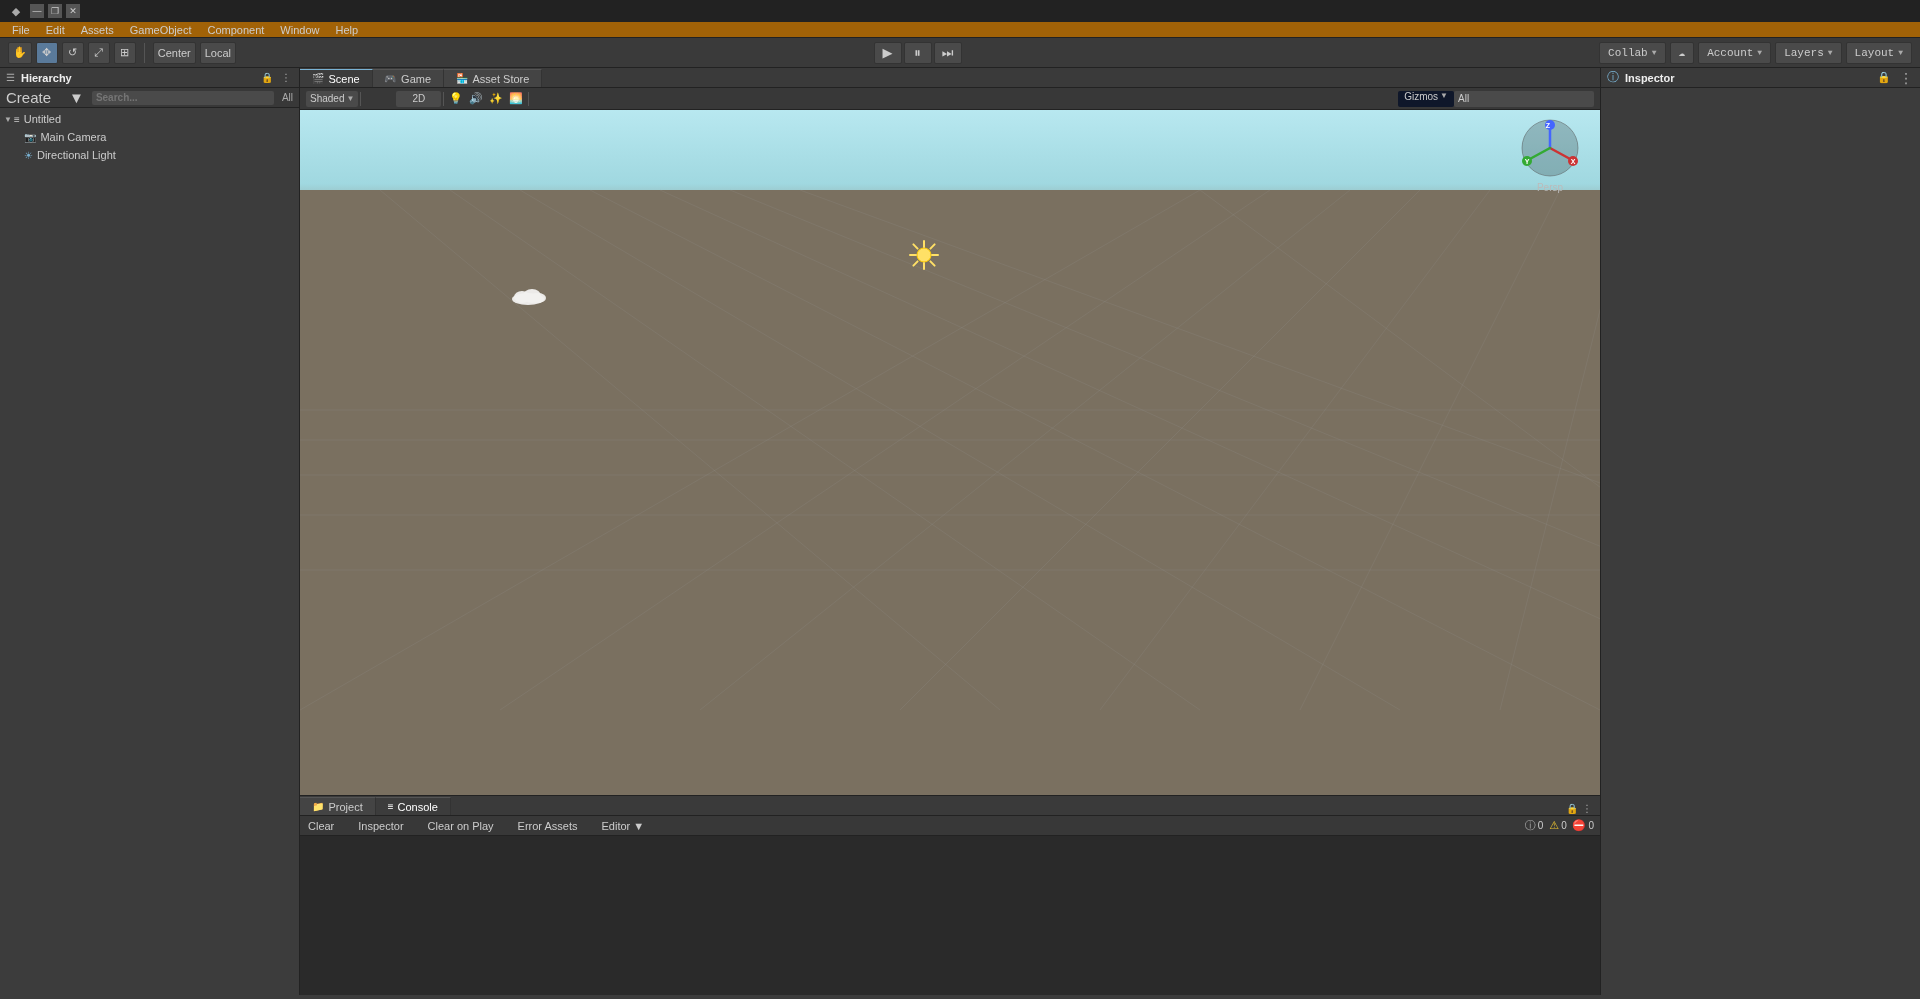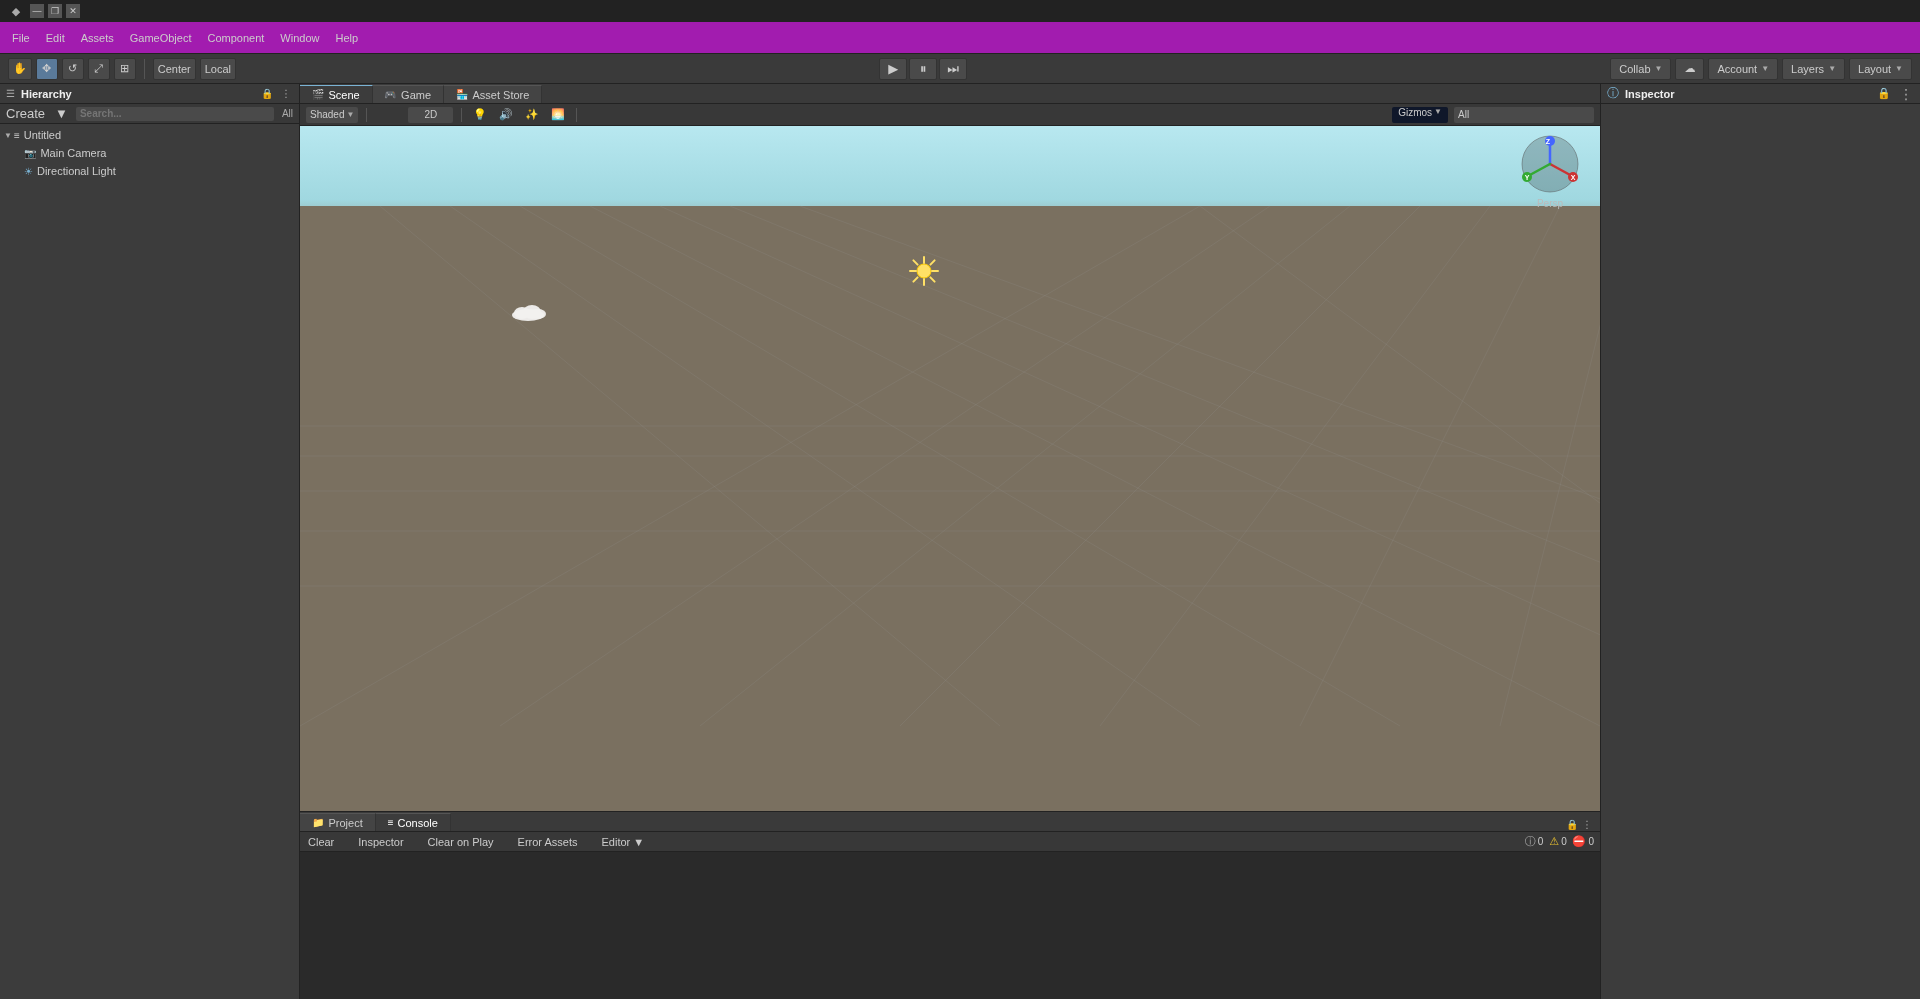--- a/index.html
+++ b/index.html
@@ -45,22 +45,22 @@
       color: #ccc;
       font-size: 9px;
       cursor: pointer;
       display: flex;
       align-items: center;
       justify-content: center;
     }
 
     
     #menu-bar {
-      height: 32px;
-      background: #a21caf;
+      height: 16px;
+      background: #a16207;
       display: flex;
       align-items: center;
       padding: 0 4px;
       border-bottom: 1px solid #222;
     }
     .menu-item {
       padding: 0 8px;
       height: 20px;
       line-height: 20px;
       cursor: pointer;
@@ -129,20 +129,21 @@
       background: #4a4a4a;
       border: 1px solid #333;
       border-radius: 2px;
       color: #ccc;
       font-size: 11px;
       cursor: pointer;
       display: flex;
       align-items: center;
       padding: 0 8px;
       gap: 4px;
+      font-family: Liberation Mono, monospace;
     }
     .dropdown-arrow { font-size: 8px; color: #aaa; }
 
     
     #main-layout {
       display: flex;
       height: calc(999px - 22px - 20px - 30px);
     }
 
     
@@ -183,28 +184,28 @@
     .hierarchy-toolbar {
       height: 20px;
       background: #383838;
       display: flex;
       align-items: center;
       padding: 0 6px;
       gap: 8px;
       border-bottom: 1px solid #222;
     }
     .hier-create-btn {
-      font-size: 13px;
+      font-size: 15px;
       color: #ccc;
       cursor: pointer;
       background: none;
       border: none;
       display: flex;
       align-items: flex-start;
-      gap: 10px;
+      gap: 18px;
     }
     .hier-search {
       flex: 1;
       height: 14px;
       background: #4a4a4a;
       border: none;
       border-radius: 2px;
       padding: 0 4px;
       color: #ccc;
       font-size: 10px;
@@ -279,21 +280,20 @@
     }
     .scene-tab-icon { font-size: 10px; color: #aaa; }
 
     
     #scene-toolbar {
       height: 22px;
       background: #383838;
       display: flex;
       align-items: center;
       padding: 0 6px;
-      gap: 6px;
       border-bottom: 1px solid #222;
     }
     .shaded-select {
       height: 16px;
       background: #4a4a4a;
       border: none;
       border-radius: 2px;
       padding: 0 4px;
       color: #ccc;
       font-size: 10px;

